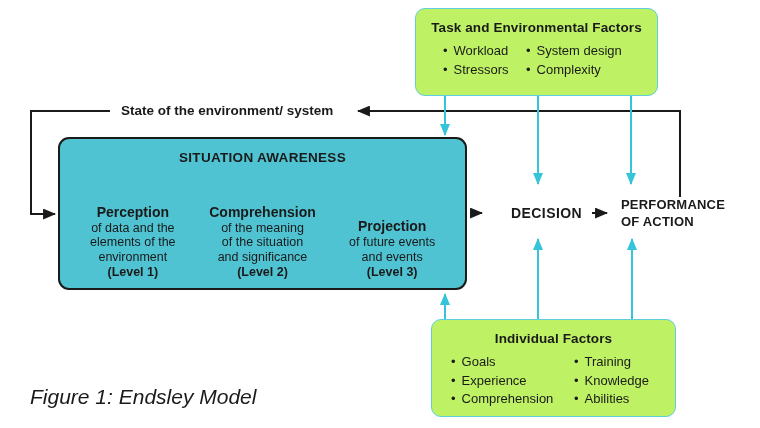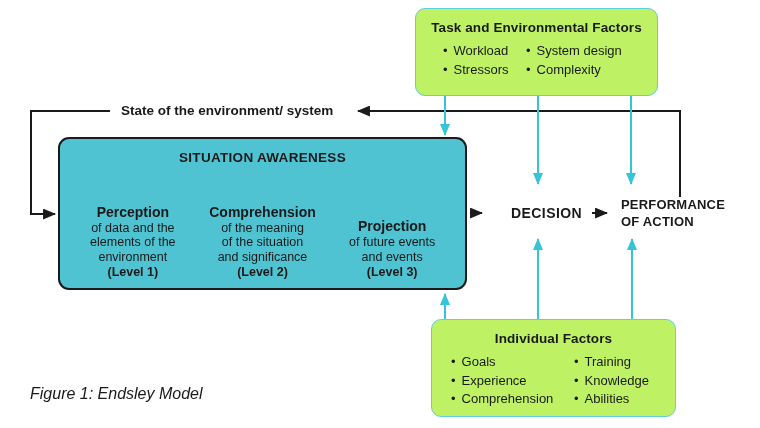--- a/index.html
+++ b/index.html
@@ -93,21 +93,21 @@
     font-weight: bold; font-size: 14px; letter-spacing: 0.4px;
     text-align: right;
   }
   #performance-label {
     left: 621px; top: 197px; width: 112px;
     font-weight: bold; font-size: 13px; letter-spacing: 0.2px;
     line-height: 16.5px; 
   }
   #figure-caption {
     left: 30px; top: 385px;
-    font-style: italic; font-size: 16px;
+    font-style: italic; font-size: 21px;
   }
 </style>
 </head>
 <body>
 
 <div id="stage">
 
   <svg id="arrow-layer" width="760" height="428" viewBox="0 0 760 428" xmlns="http://www.w3.org/2000/svg">
     <defs>
       <marker id="ah-black" markerUnits="userSpaceOnUse" markerWidth="13" markerHeight="11" viewBox="0 0 12 10" refX="11" refY="5" orient="auto">

